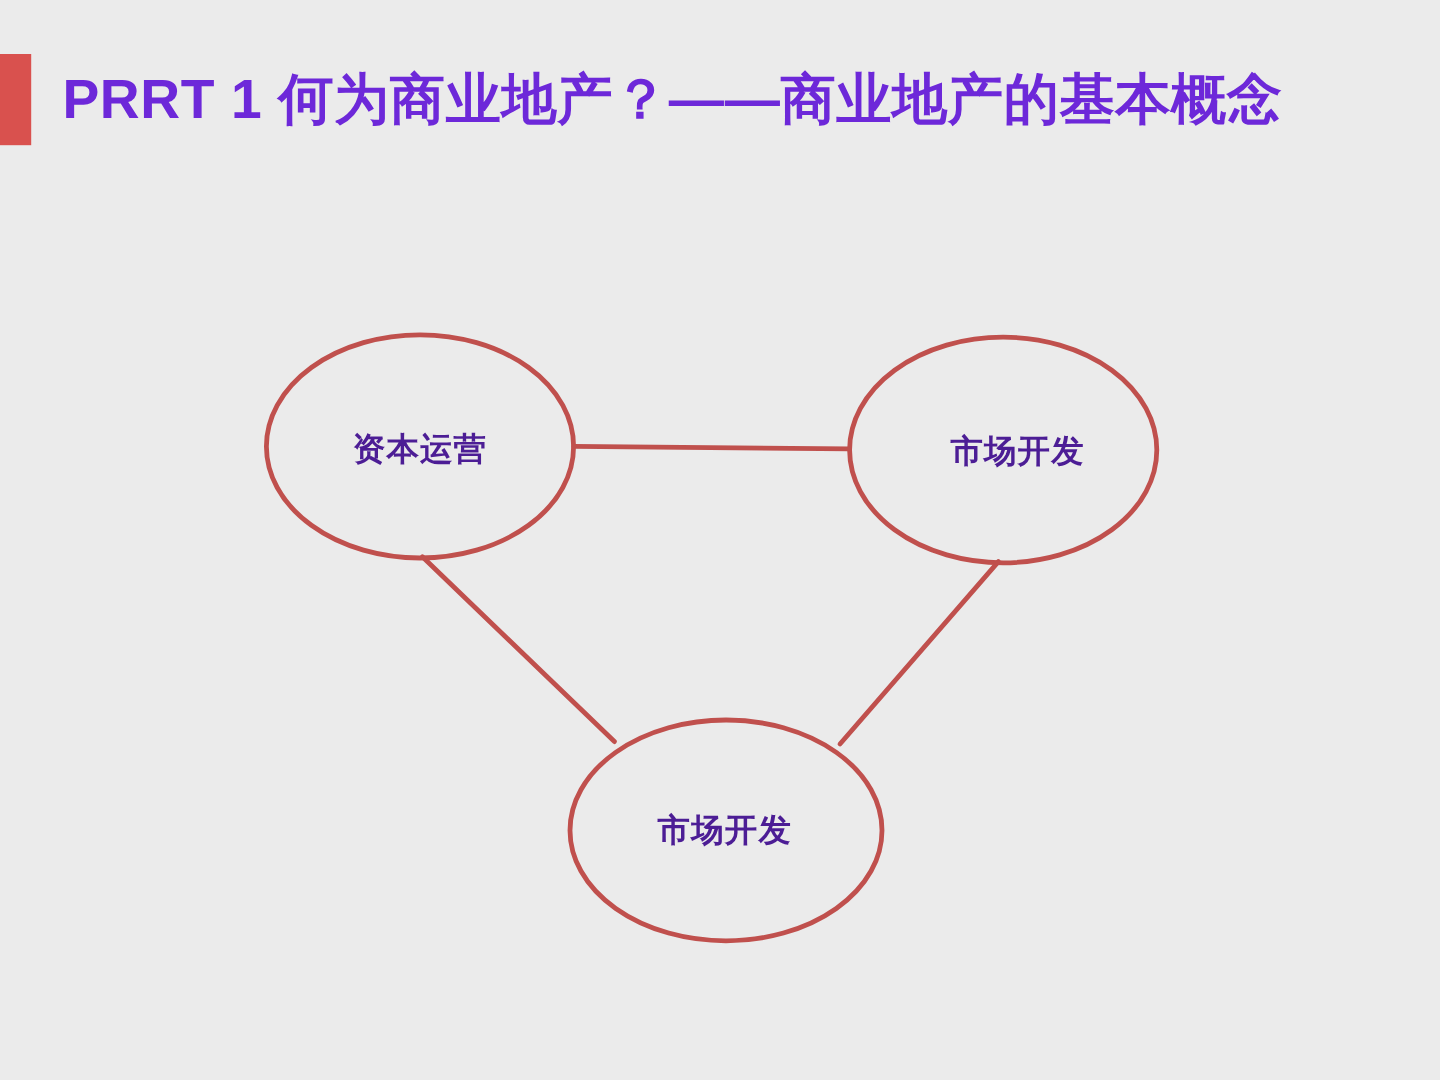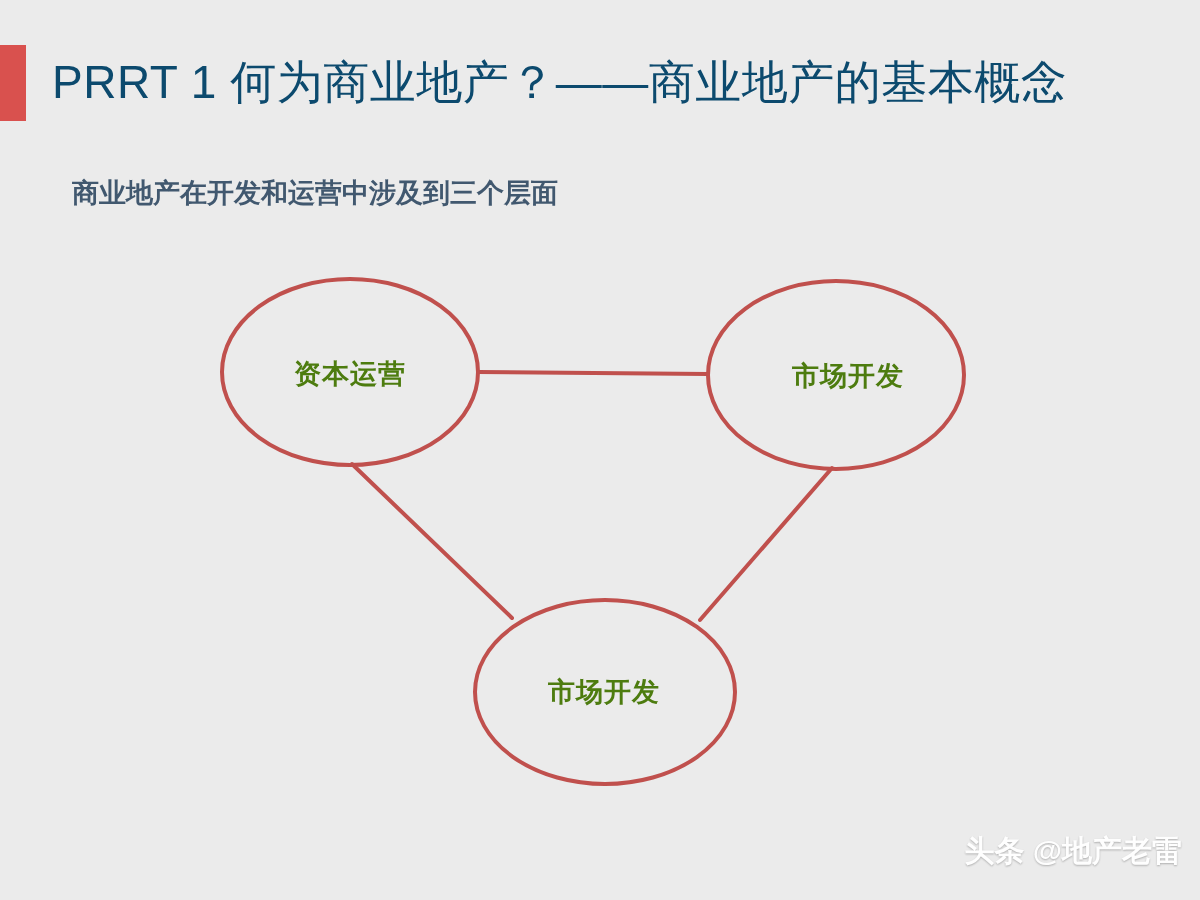--- a/index.html
+++ b/index.html
@@ -28,22 +28,22 @@
     width: 26px;
     height: 76px;
     background: #d9514e;
   }
   .slide-title {
     position: absolute;
     left: 52px;
     top: 50px;
     font-size: 46px;
     line-height: 64px;
-    font-weight: 400;
-    color: #0c4a6e;
+    font-weight: 700;
+    color: #6d28d9;
     letter-spacing: 0.5px;
     white-space: nowrap;
   }
 
   
   .subtitle {
     position: absolute;
     left: 72px;
     top: 174px;
     font-size: 27px;
@@ -61,21 +61,21 @@
     width: 1200px;
     height: 900px;
   }
   .diagram svg {
     display: block;
   }
   .node-label {
     position: absolute;
     font-size: 27px;
     font-weight: 700;
-    color: #4d7c0f;
+    color: #4c1d95;
     white-space: nowrap;
     transform: translate(-50%, -50%);
     letter-spacing: 1px;
   }
   .center-label {
     position: absolute;
     font-size: 29px;
     font-weight: 700;
     color: #3f5870;
     white-space: nowrap;
@@ -98,21 +98,20 @@
 </style>
 </head>
 <body>
 
 <div class="slide">
 
   <div class="accent-bar"></div>
 
   <div class="slide-title">PRRT 1 何为商业地产？——商业地产的基本概念</div>
 
-  <div class="subtitle">商业地产在开发和运营中涉及到三个层面</div>
 
   <div class="diagram">
     <svg width="1200" height="900" viewBox="0 0 1200 900">
       <g stroke="#c0504d" stroke-width="4" fill="none" stroke-linecap="round">
         <line x1="478" y1="372" x2="708" y2="374"></line>
         <line x1="352" y1="464" x2="512" y2="618"></line>
         <line x1="832" y1="468" x2="700" y2="620"></line>
       </g>
       <g stroke="#c0504d" stroke-width="4" fill="none">
         <ellipse cx="350" cy="372" rx="128" ry="93"></ellipse>
@@ -122,15 +121,14 @@
     </svg>
 
     <div class="node-label" style="left:350px; top:374px;">资本运营</div>
 
     <div class="node-label" style="left:848px; top:376px;">市场开发</div>
 
     <div class="node-label" style="left:604px; top:692px;">市场开发</div>
 
   </div>
 
-  <div class="watermark">头条 @地产老雷</div>
 
 </div>
 
 </body></html>

